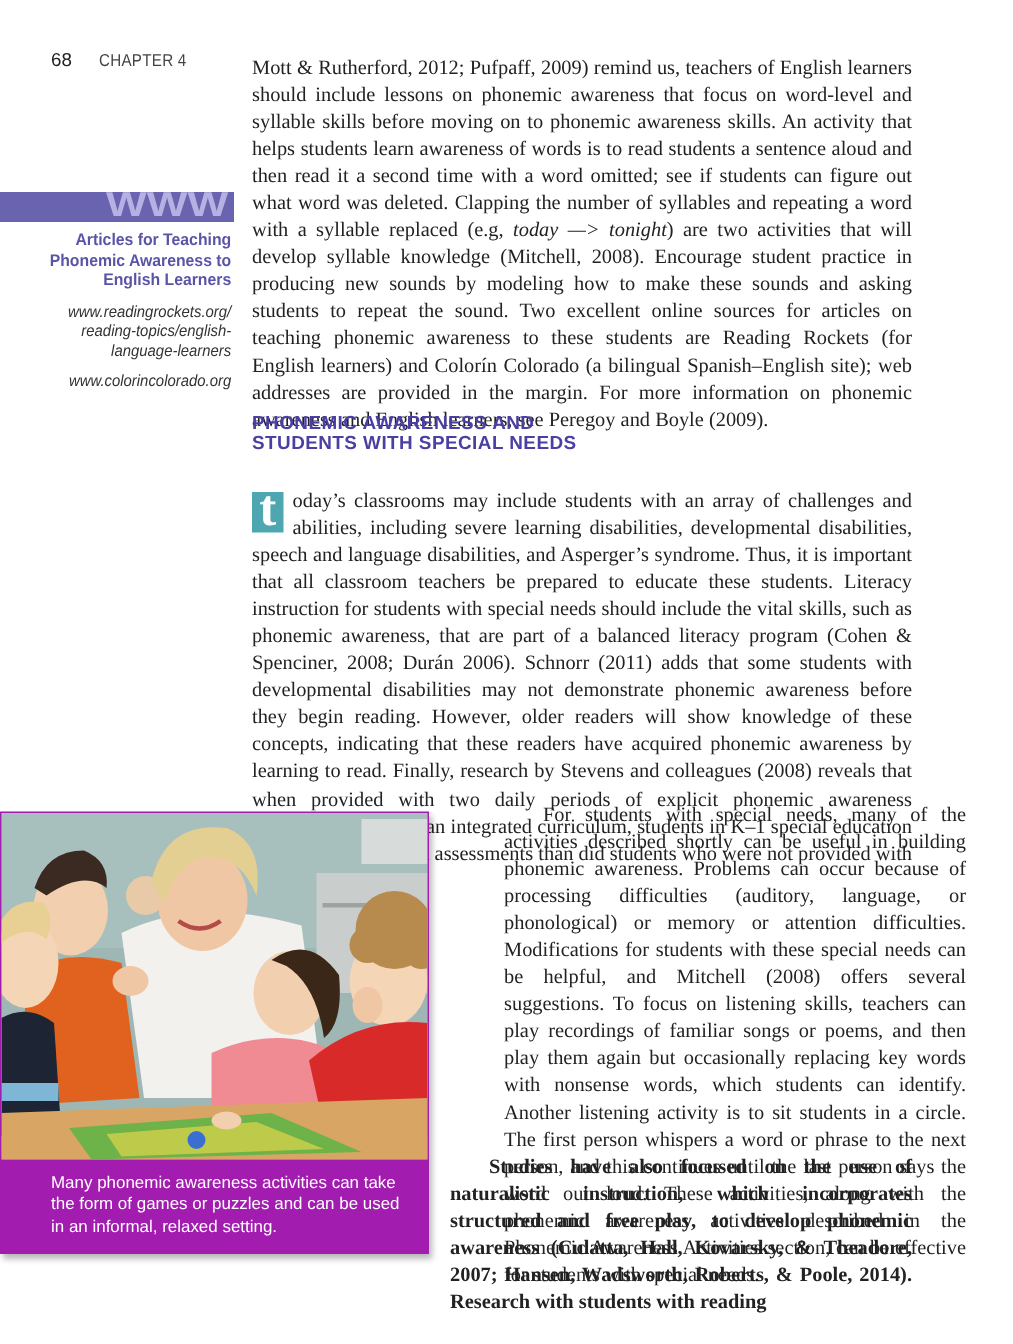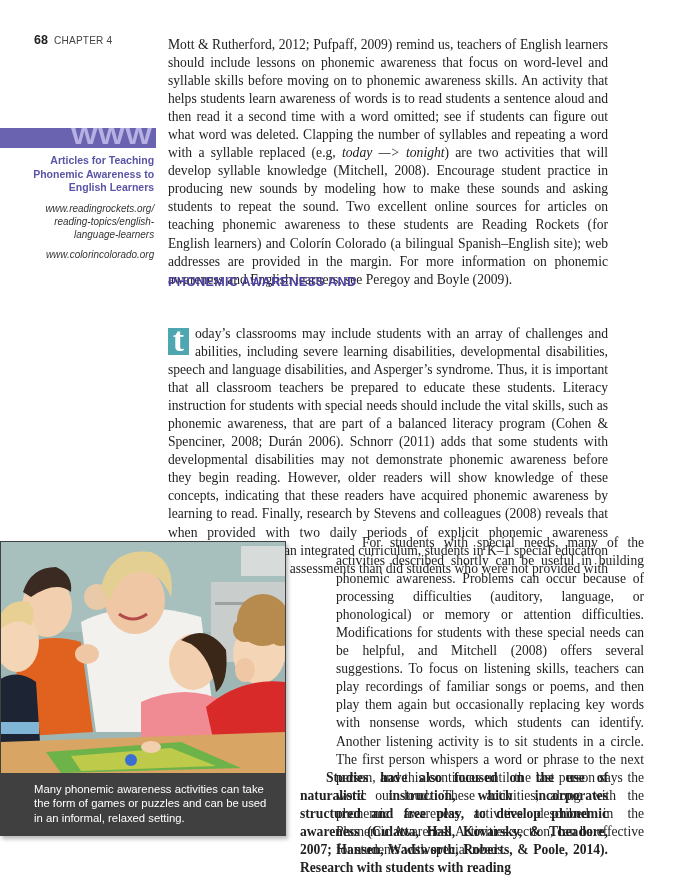--- a/index.html
+++ b/index.html
@@ -19,24 +19,24 @@
       position: absolute;
       left: 34px;
       top: 33px;
       font-family: "Liberation Sans", "DejaVu Sans", sans-serif;
       font-size: 12px;
       color: #333;
       display: flex;
       align-items: baseline;
     }
     .page-number {
-      font-weight: bold;
+      font-weight: normal;
       font-size: 12.5px;
       color: #222;
-      margin-right: 6px;
+      margin-right: 18px;
     }
     .chapter-label {
       font-size: 11.5px;
       letter-spacing: 0.2px;
       color: #444;
       transform: scaleX(0.88);
       transform-origin: left center;
     }
     .body-text {
       font-size: 13.6px;
@@ -138,21 +138,21 @@
       width: 308px;
     }
     #para3 { top: 534px; margin-left: 36px; }
     #para4 { top: 769px; font-weight: bold; }
     .indent { text-indent: 26px; }
     .figure {
       position: absolute;
       left: 0;
       top: 541px;
       width: 286px;
-      background: #404040;
+      background: #a21caf;
       box-shadow: 2px 3px 4px rgba(0,0,0,0.28);
     }
     .figure-photo {
       display: block;
       width: 284px;
       height: 231px;
       margin: 1px 1px 0 1px;
       position: relative;
       overflow: hidden;
       background: #a9bcb9;
@@ -181,20 +181,21 @@
   <div class="www-banner">
     <span class="www-banner-letters">WWW</span>
   </div>
   <div class="margin-note-title">Articles for Teaching Phonemic Awareness to English Learners</div>
   <div class="margin-note-link">www.readingrockets.org/ reading-topics/english- language-learners</div>
   <div class="margin-note-link">www.colorincolorado.org</div>
 </aside>
 
 <h2 class="section-heading">
   <span>PHONEMIC AWARENESS AND</span><br>
+  <span>STUDENTS WITH SPECIAL NEEDS</span>
 </h2>
 
 <p class="body-text col-main" id="para2">
   <span class="drop-cap">
       <span class="drop-cap-letter">t</span>
     </span><span>oday’s classrooms may include students with an array of challenges and abilities, including severe learning disabilities, developmental disabilities, speech and language disabilities, and Asperger’s syndrome. Thus, it is important that all classroom teachers be prepared to educate these students. Literacy instruction for students with special needs should include the vital skills, such as phonemic awareness, that are part of a balanced literacy program (Cohen &amp; Spenciner, 2008; Durán 2006). Schnorr (2011) adds that some students with developmental disabilities may not demonstrate phonemic awareness before they begin reading. However, older readers will show knowledge of these concepts, indicating that these readers have acquired phonemic awareness by learning to read. Finally, research by Stevens and colleagues (2008) reveals that when provided with two daily periods of explicit phonemic awareness instruction as part of an integrated curriculum, students in K–1 special education did better on post-test assessments than did students who were not provided with this direct instruction.</span>
 </p>
 
 <figure class="figure" style="margin:0;">
   <div class="figure-photo">

